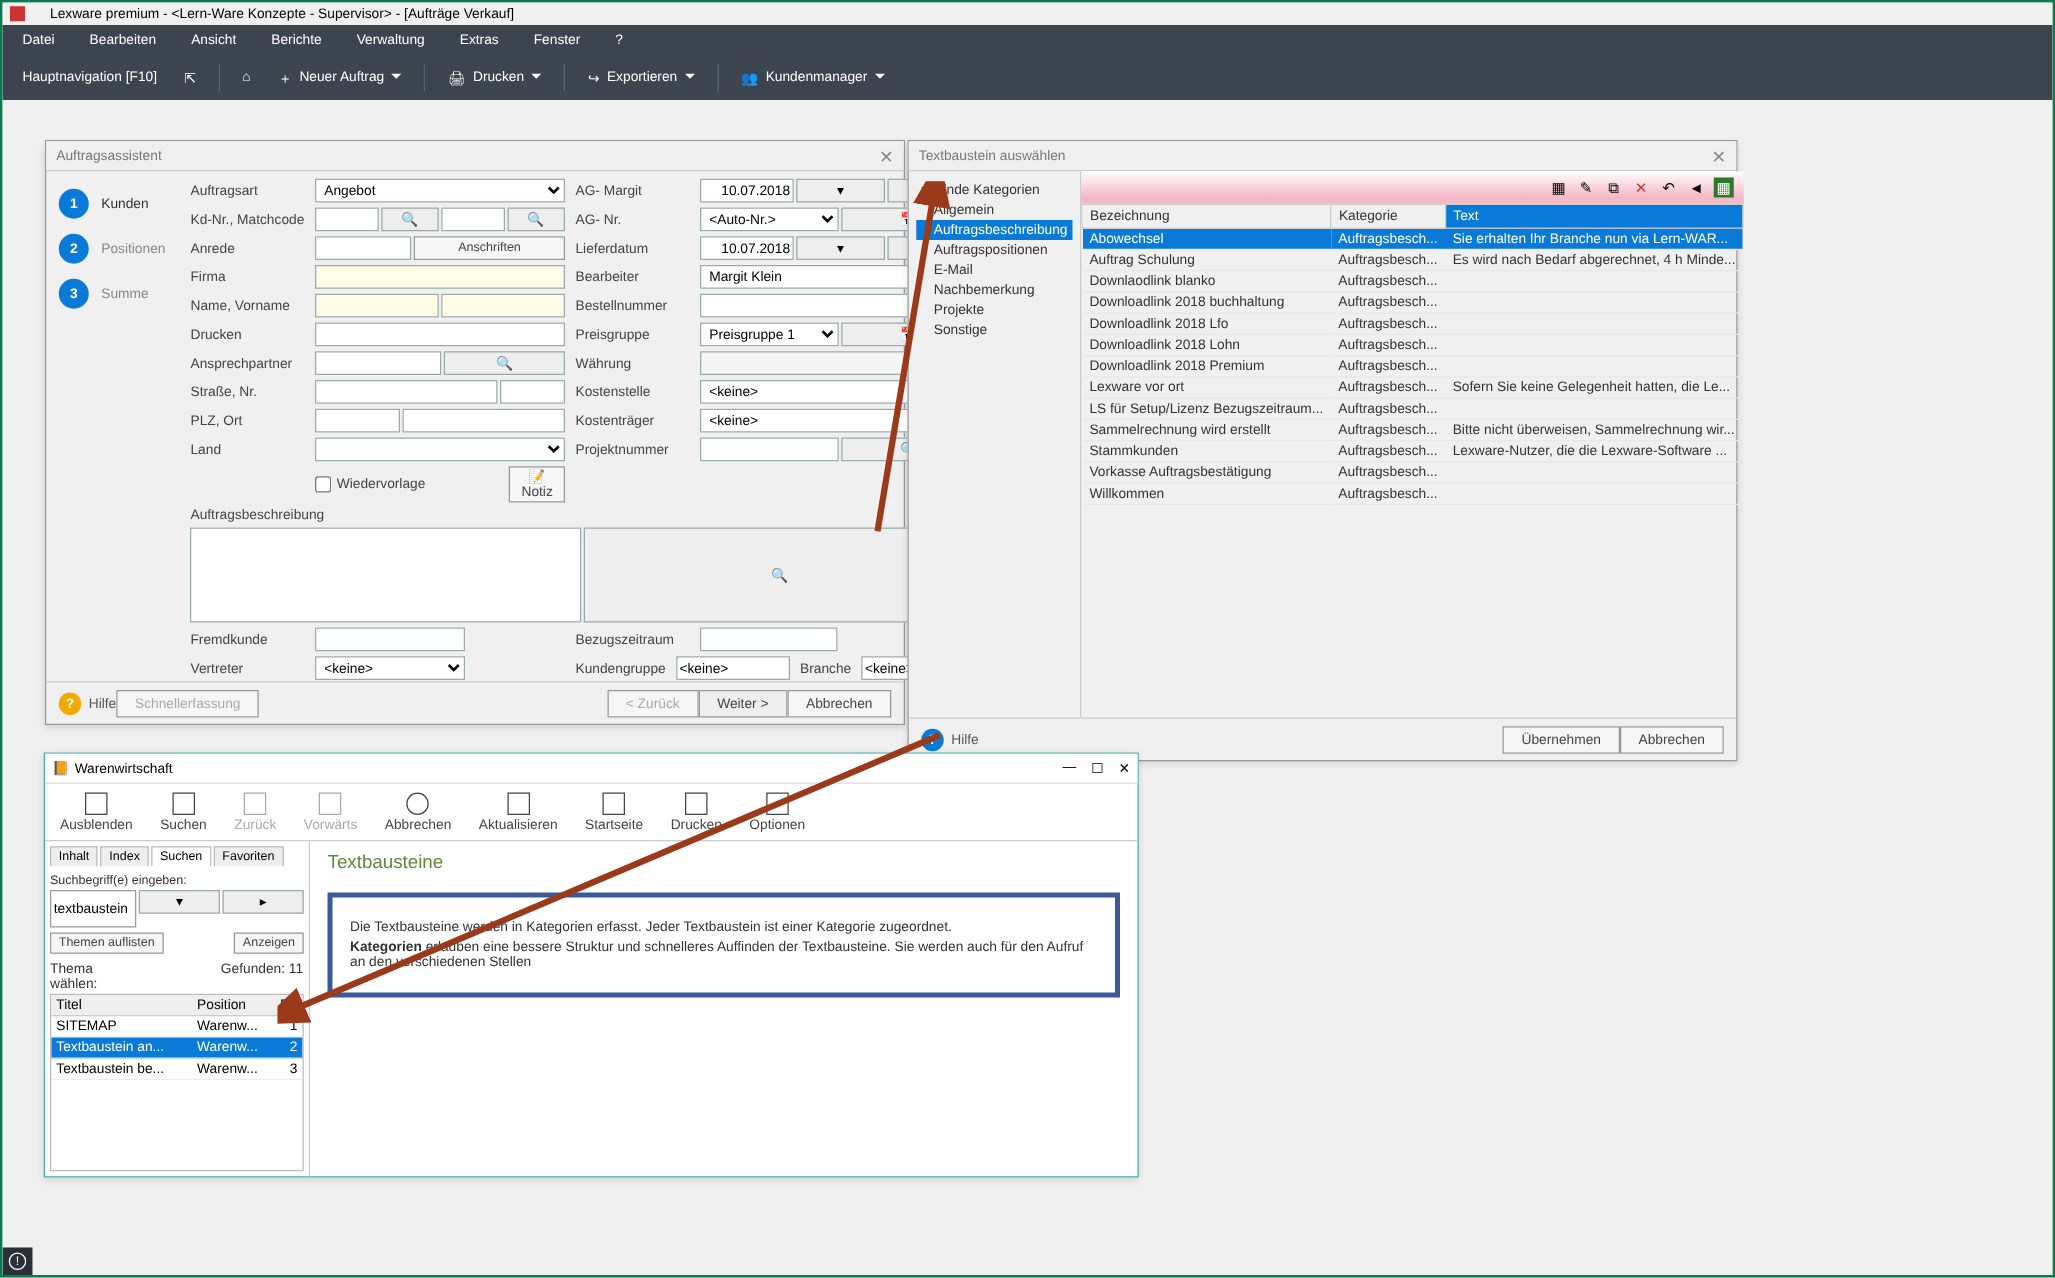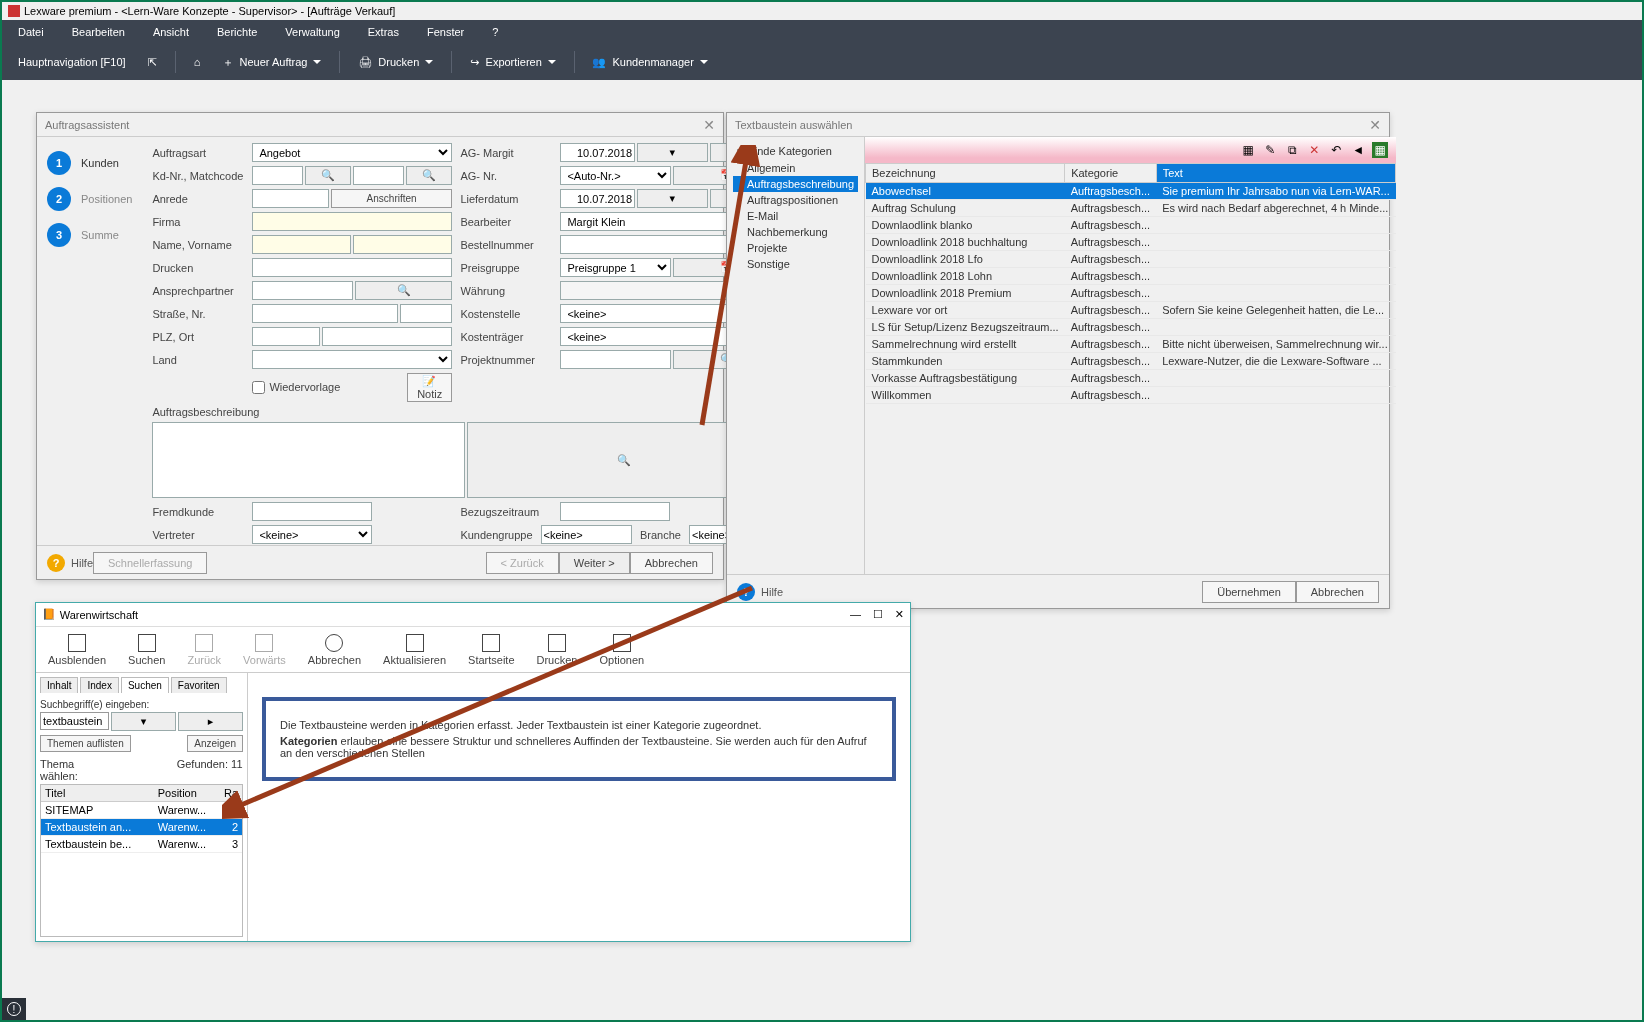--- a/index.html
+++ b/index.html
@@ -1,17 +1,17 @@
 <!DOCTYPE html>
 <html><head>
 <meta charset="utf-8">
 <style>
 *{box-sizing:border-box;margin:0;padding:0;font-family:"Segoe UI",Tahoma,sans-serif;font-size:11px}
 body{background:#f0f0f0;width:1644px;height:1022px;position:relative;overflow:hidden;border:2px solid #0a7a50}
-.titlebar{background:#f0f0f0;height:18px;padding:2px 6px;display:flex;align-items:center;gap:4px}
+.titlebar{background:#f0f0f0;height:18px;padding:2px 6px;display:flex;align-items:center;gap:20px}
 .titlebar .logo{width:12px;height:12px;background:#c33;display:inline-block}
 .menubar{background:#3c4450;height:24px;display:flex;align-items:center;padding:0 8px;gap:12px}
 .menubar .mi{color:#fff;padding:4px 8px;cursor:pointer}
 .toolbar{background:#3c4450;height:36px;display:flex;align-items:center;padding:0 12px;gap:14px;color:#fff}
 .toolbar .tb{display:flex;align-items:center;gap:6px;cursor:pointer;padding:4px}
 .toolbar .sep{width:1px;height:22px;background:#5a6270}
 .workspace{position:relative;background:#f0f0f0;height:calc(100% - 78px)}
 
 .win{position:absolute;background:#f0f0f0;border:1px solid #999;box-shadow:0 2px 6px rgba(0,0,0,.15)}
 .win-title{height:24px;background:#f0f0f0;border-bottom:1px solid #ccc;display:flex;align-items:center;padding:0 8px;color:#777;justify-content:space-between}
@@ -63,21 +63,21 @@
 #help .htb{height:46px;display:flex;align-items:center;gap:22px;padding:0 12px;border-bottom:1px solid #ccc}
 .hbtn{display:flex;flex-direction:column;align-items:center;gap:2px;cursor:pointer;color:#444}
 .hbtn.dis{color:#aaa}
 .hbtn .hi{width:18px;height:18px;border:1px solid currentColor}
 #help .hbody{display:flex;height:calc(100% - 70px)}
 #help .nav{width:212px;border-right:1px solid #ccc;padding:4px;display:flex;flex-direction:column}
 .tabs{display:flex;gap:2px;margin-bottom:4px}
 .tab{border:1px solid #bbb;border-bottom:none;padding:2px 6px;background:#eee;cursor:pointer;font-size:10px}
 .tab.act{background:#fff}
 .srch-lbl{font-size:10px;color:#333;margin:2px 0}
-.cmb{border:1px solid #999;height:18px;width:100%;background:#fff;padding:0 2px}
+.cmb{border:1px solid #999;height:30px;width:100%;background:#fff;padding:0 2px}
 .brow{display:flex;gap:4px;margin:4px 0}
 .brow .btn{font-size:10px;padding:2px 6px}
 .tlist{border:1px solid #bbb;flex:1;overflow:auto;font-size:10px}
 .tlist .hdr{display:flex;background:#eee;border-bottom:1px solid #ccc}
 .tlist .hdr>div,.tlist .rw>div{padding:2px 4px}
 .tlist .c1{flex:2}.tlist .c2{flex:1}.tlist .c3{width:28px;text-align:right}
 .tlist .rw{display:flex;border-bottom:1px solid #eee;cursor:pointer}
 .tlist .rw.sel{background:#0a7ad8;color:#fff}
 #help .content{flex:1;padding:8px 14px;overflow:auto}
 #help .content h2{font-size:15px;color:#5a8a3a;margin-bottom:10px;font-weight:normal}
@@ -312,21 +312,21 @@
                 <tr>
             <th style="width:36%">Bezeichnung</th>
             <th style="width:20%">Kategorie</th>
             <th style="background:#0a7ad8;color:#fff"><span>Text</span></th>
           </tr>
               </thead>
           <tbody id="tbrows">
                 <tr class="sel">
                   <td>Abowechsel</td>
                   <td>Auftragsbesch...</td>
-                  <td>Sie premium Ihr Jahrsabo nun via Lern-WAR...</td>
+                  <td>Sie erhalten Ihr Branche nun via Lern-WAR...</td>
                 </tr>
                 <tr>
                   <td>Auftrag Schulung</td>
                   <td>Auftragsbesch...</td>
                   <td>Es wird nach Bedarf abgerechnet, 4 h Minde...</td>
                 </tr>
                 <tr>
                   <td>Downlaodlink blanko</td>
                   <td>Auftragsbesch...</td>
                   <td></td>
@@ -490,20 +490,21 @@
               </div>
               <div class="rw">
                 <div class="c1">Textbaustein be...</div>
                 <div class="c2">Warenw...</div>
                 <div class="c3">3</div>
               </div>
             </div>
       </div>
     </div>
     <div class="content">
+      <h2>Textbausteine</h2>
       <div class="box">
         <p>Die Textbausteine werden in Kategorien erfasst. Jeder Textbaustein ist einer Kategorie zugeordnet.</p>
         <p><b>Kategorien</b><span> erlauben eine bessere Struktur und schnelleres Auffinden der Textbausteine. Sie werden auch für den Aufruf an den verschiedenen Stellen</span></p>
       </div>
     </div>
   </div>
 </div>
 
 <svg class="arrow" style="left:690px;top:65px" width="70" height="290">
   <defs>

